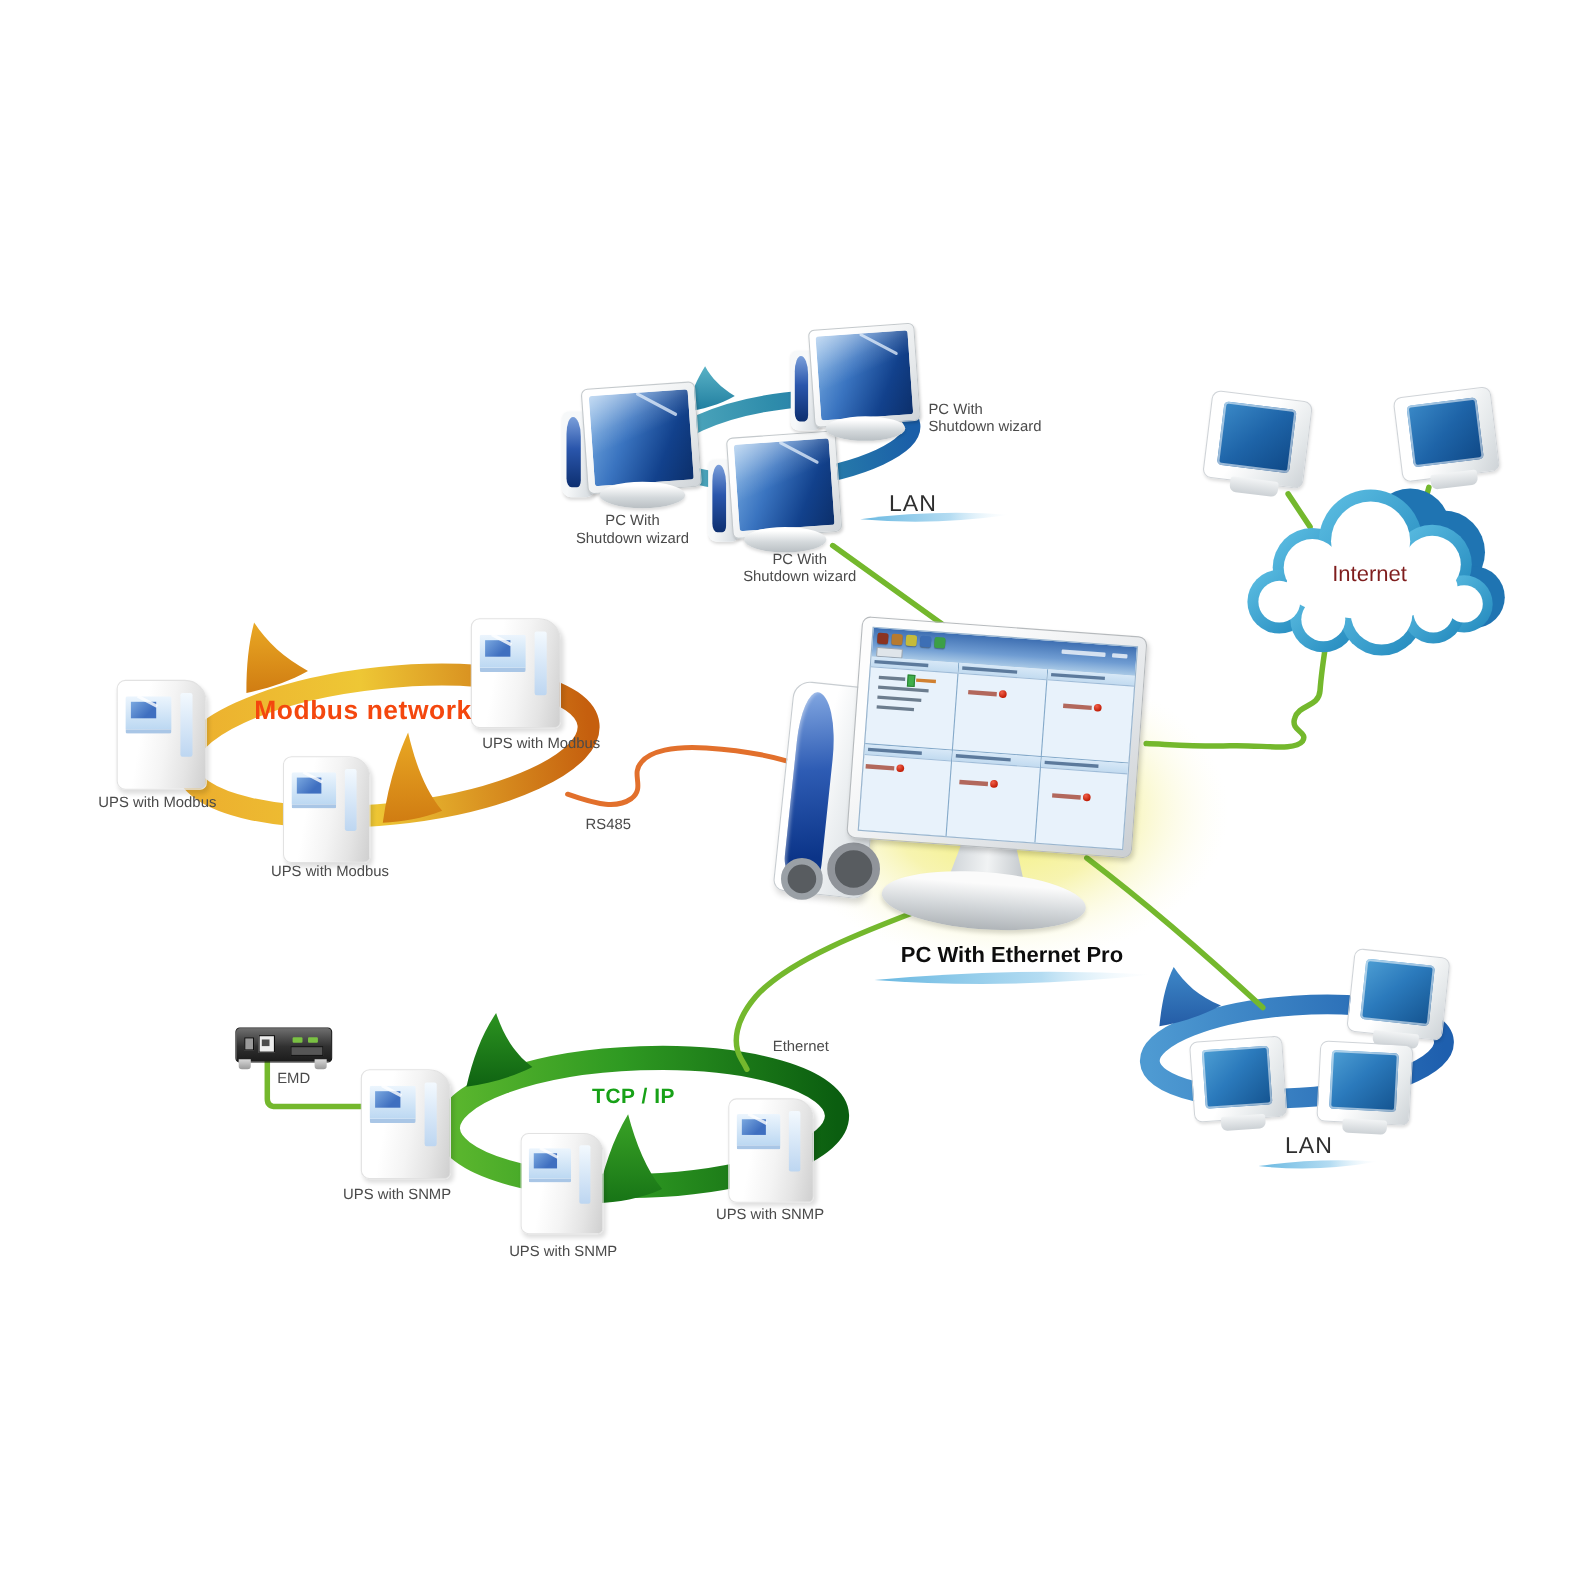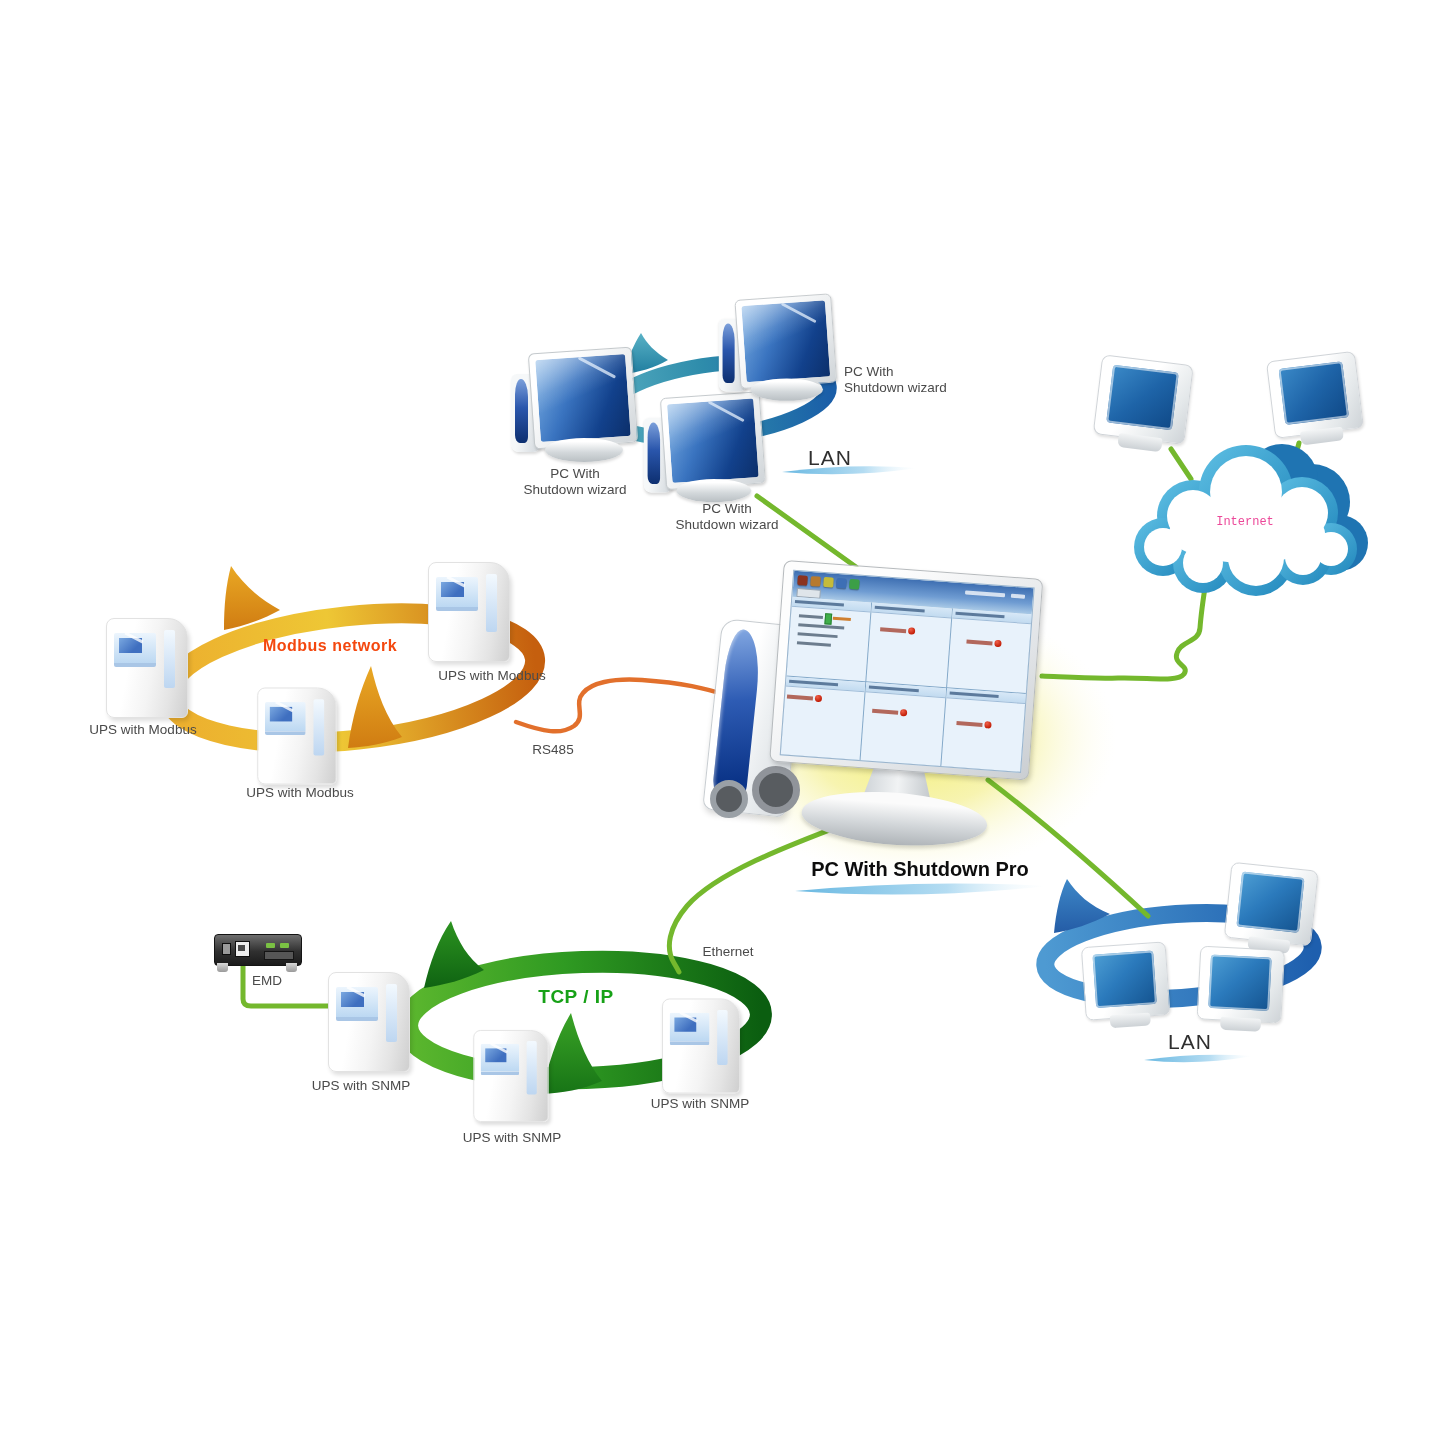--- a/index.html
+++ b/index.html
@@ -4,22 +4,22 @@
 <style>
   html,body{margin:0;padding:0;background:#ffffff;}
   .stage{position:relative;width:1445px;height:1445px;background:#ffffff;overflow:hidden;
          font-family:"Liberation Sans",sans-serif;}
   .stage svg.layer{position:absolute;left:0;top:0;z-index:1;}
   .dev{position:absolute;z-index:2;}
   .lbl{position:absolute;z-index:3;transform:translate(-50%,-50%);color:#4a4a4a;
        font-size:13.5px;line-height:1.22;text-align:center;white-space:pre-line;}
   .lbl.left-align{transform:none;text-align:left;}
   .lbl.lan{font-size:21px;color:#2f2f2f;letter-spacing:1px;}
-  .lbl.internet{font-size:12px;color:#ec4899;font-family:Liberation Mono, monospace;}
-  .lbl.modbus-title{font-size:16px;font-weight:bold;color:#f4470e;letter-spacing:.5px;}
+  .lbl.internet{font-size:20px;color:#7f1d1d;}
+  .lbl.modbus-title{font-size:24px;font-weight:bold;color:#f4470e;letter-spacing:.5px;}
   .lbl.tcp-title{font-size:19px;font-weight:bold;color:#17a117;letter-spacing:.5px;}
   .lbl.center-title{font-size:20px;font-weight:bold;color:#0d0d0d;}
 
   
   .lcdpc{width:150px;height:135px;}
   .pc-tower{position:absolute;left:6px;top:26px;width:30px;height:78px;border-radius:6px 10px 8px 8px;
             background:linear-gradient(100deg,#f6f8f9 40%,#d9dee2 85%,#c9ced2);box-shadow:1px 2px 3px rgba(0,0,0,.15);}
   .pc-tower::before{content:"";position:absolute;left:4px;top:5px;width:13px;height:64px;
             border-radius:10px 12px 6px 8px/26px 30px 10px 14px;
             background:linear-gradient(180deg,#7b9fda 0%,#2a56ac 45%,#0d2f70 100%);}
@@ -410,21 +410,21 @@
   <div class="lbl lan" style="left:830px;top:458px;">LAN</div>
 
   <div class="lbl internet" style="left:1245px;top:522px;">Internet</div>
 
   <div class="lbl modbus-title" style="left:330px;top:646px;">Modbus network</div>
   <div class="lbl" style="left:143px;top:730px;">UPS with Modbus</div>
   <div class="lbl" style="left:300px;top:793px;">UPS with Modbus</div>
   <div class="lbl" style="left:492px;top:676px;">UPS with Modbus</div>
   <div class="lbl" style="left:553px;top:750px;">RS485</div>
 
-  <div class="lbl center-title" style="left:920px;top:869px;">PC With Shutdown Pro</div>
+  <div class="lbl center-title" style="left:920px;top:869px;">PC With Ethernet Pro</div>
 
   <div class="lbl" style="left:728px;top:952px;">Ethernet</div>
   <div class="lbl tcp-title" style="left:576px;top:997px;">TCP / IP</div>
   <div class="lbl" style="left:267px;top:981px;">EMD</div>
   <div class="lbl" style="left:361px;top:1086px;">UPS with SNMP</div>
   <div class="lbl" style="left:512px;top:1138px;">UPS with SNMP</div>
   <div class="lbl" style="left:700px;top:1104px;">UPS with SNMP</div>
 
   <div class="lbl lan" style="left:1190px;top:1042px;">LAN</div>
 

